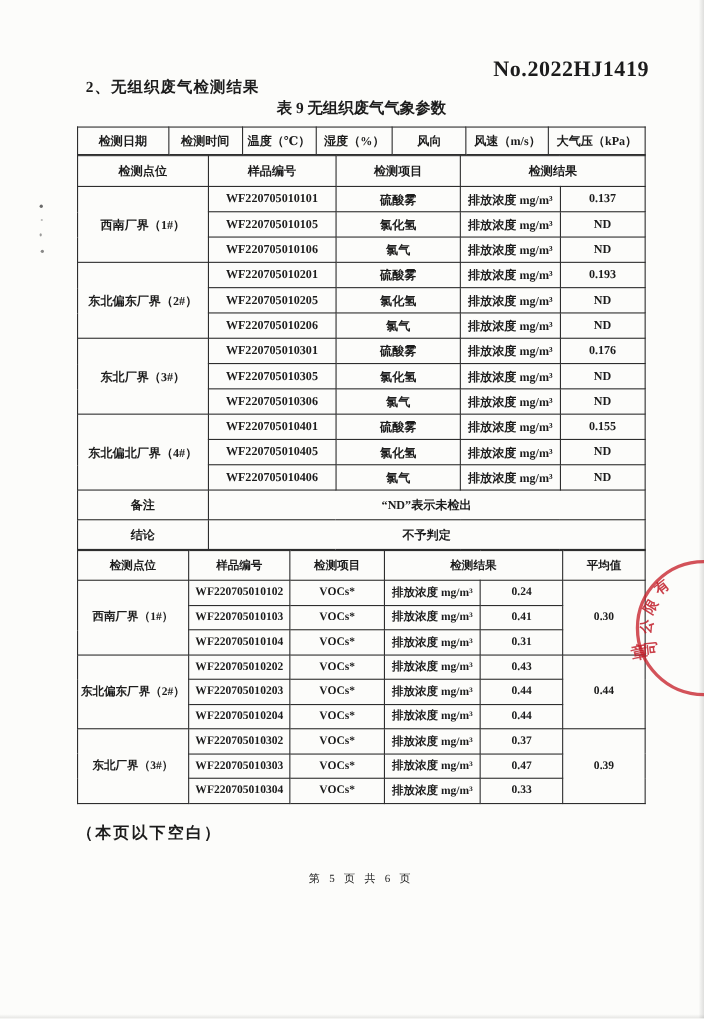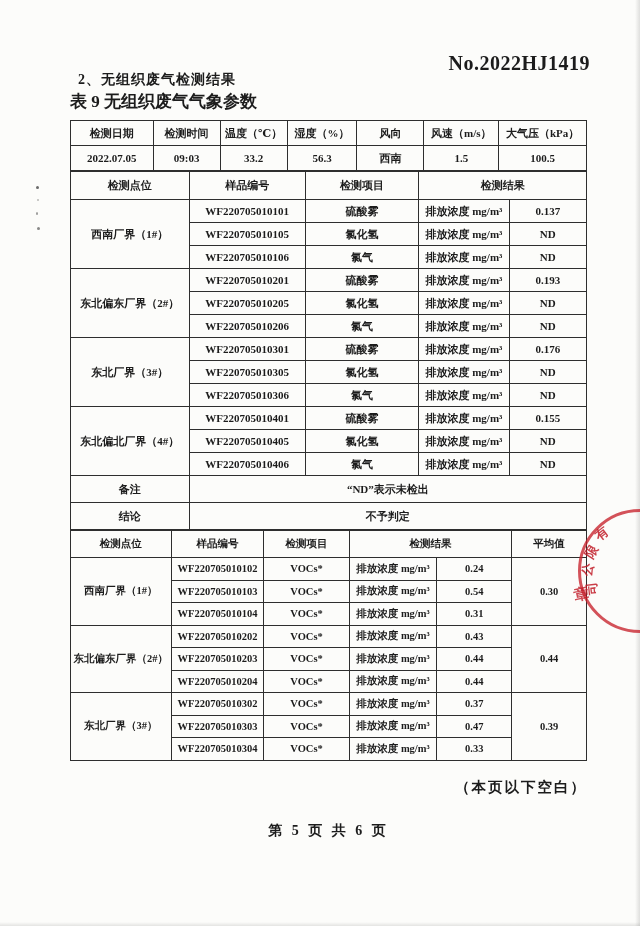--- a/index.html
+++ b/index.html
@@ -4,36 +4,36 @@
 <style>
   html,body{margin:0;padding:0;}
   body{
     width:640px;height:926px;position:relative;overflow:hidden;
     background:#fcfcfa;color:#1c1c1c;
     font-family:"Liberation Serif","DejaVu Serif",serif;
   }
   .doc-number{position:absolute;top:52px;right:50px;font-size:20px;font-weight:bold;letter-spacing:.5px;}
   .section-heading{position:absolute;top:71px;left:78px;font-size:14px;font-weight:bold;letter-spacing:1px;}
   .content{position:absolute;left:70px;top:90px;width:517px;}
-  .tbl-title{font-weight:bold;font-size:17px;margin:0 0 7px 0;}
+  .tbl-title{text-align:center;font-weight:bold;font-size:14px;margin:0 0 7px 0;}
   .tbl-title.t10t{margin-top:9px;}
   .tbl-title.t11t{margin-top:19px;}
   table{width:100%;border-collapse:collapse;table-layout:fixed;border:1.5px solid #262626;}
   td{border:1px solid #2e2e2e;text-align:center;vertical-align:middle;
      font-size:11px;font-weight:600;padding:0 2px;overflow:hidden;white-space:nowrap;}
   tr.hdr td{font-weight:700;}
   .t9 tr{height:25px;}
   .t10 tr{height:23px;}
   .t10 tr.hdr{height:28px;}
   .t10 tr.note{height:27px;}
   .t11 td{font-size:10.5px;}
   .t11 tr{height:22.5px;}
   .t11 tr.hdr{height:27px;}
-  .blank-note{text-align:right;font-weight:bold;font-size:14.5px;margin-top:17px;letter-spacing:2px;}
-  .page-number{text-align:center;font-size:14px;margin-top:25px;letter-spacing:3px;font-weight:bold;}
+  .blank-note{text-align:left;font-weight:bold;font-size:14.5px;margin-top:17px;letter-spacing:2px;}
+  .page-number{text-align:center;font-size:10px;margin-top:25px;letter-spacing:3px;}
   
   .stamp{position:absolute;left:0;top:0;width:640px;height:926px;pointer-events:none;z-index:5;}
   .stamp-ring{position:absolute;left:578px;top:509px;width:118px;height:118px;
     border:3.5px solid rgba(198,33,44,.78);border-radius:50%;}
   .stamp-char{position:absolute;color:rgba(193,28,40,.85);font-weight:700;font-size:13px;line-height:1;}
   .sc0{left:595px;top:527px;transform:rotate(-38deg);}
   .sc1{left:585px;top:545px;transform:rotate(-58deg);}
   .sc2{left:581px;top:563px;transform:rotate(-76deg);}
   .sc3{left:585px;top:582px;transform:rotate(-96deg);}
   .stamp-zhang{position:absolute;left:574px;top:587px;color:rgba(193,28,40,.8);
@@ -71,29 +71,20 @@
     <tbody>
         <tr class="hdr">
       <td>检测日期</td>
       <td>检测时间</td>
       <td>温度（℃）</td>
       <td>湿度（%）</td>
       <td>风向</td>
       <td>风速（m/s）</td>
       <td>大气压（kPa）</td>
     </tr>
-    <tr>
-      <td>2022.07.05</td>
-      <td>09:03</td>
-      <td>33.2</td>
-      <td>56.3</td>
-      <td>西南</td>
-      <td>1.5</td>
-      <td>100.5</td>
-    </tr>
   </tbody>
     </table>
 
   <table class="t10">
     <colgroup>
         <col style="width:23%">
         <col style="width:22.5%">
         <col style="width:22%">
         <col style="width:17.5%">
         <col style="width:15%">
@@ -214,21 +205,21 @@
       <td>WF220705010102</td>
       <td>VOCs*</td>
       <td>排放浓度 mg/m³</td>
       <td>0.24</td>
       <td rowspan="3">0.30</td>
     </tr>
     <tr>
       <td>WF220705010103</td>
       <td>VOCs*</td>
       <td>排放浓度 mg/m³</td>
-      <td>0.54</td>
+      <td>0.41</td>
     </tr>
     <tr>
       <td>WF220705010104</td>
       <td>VOCs*</td>
       <td>排放浓度 mg/m³</td>
       <td>0.31</td>
     </tr>
     <tr>
       <td rowspan="3">东北偏东厂界（2#）</td>
       <td>WF220705010202</td>

